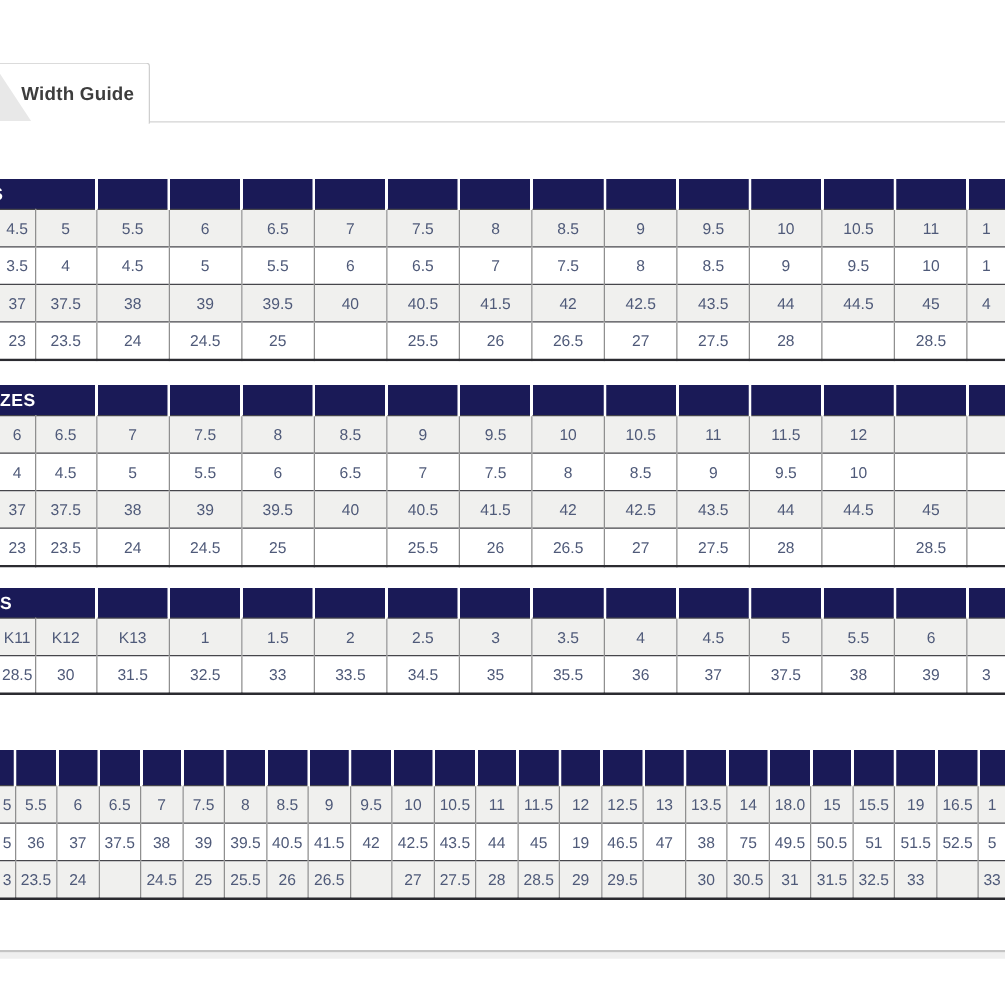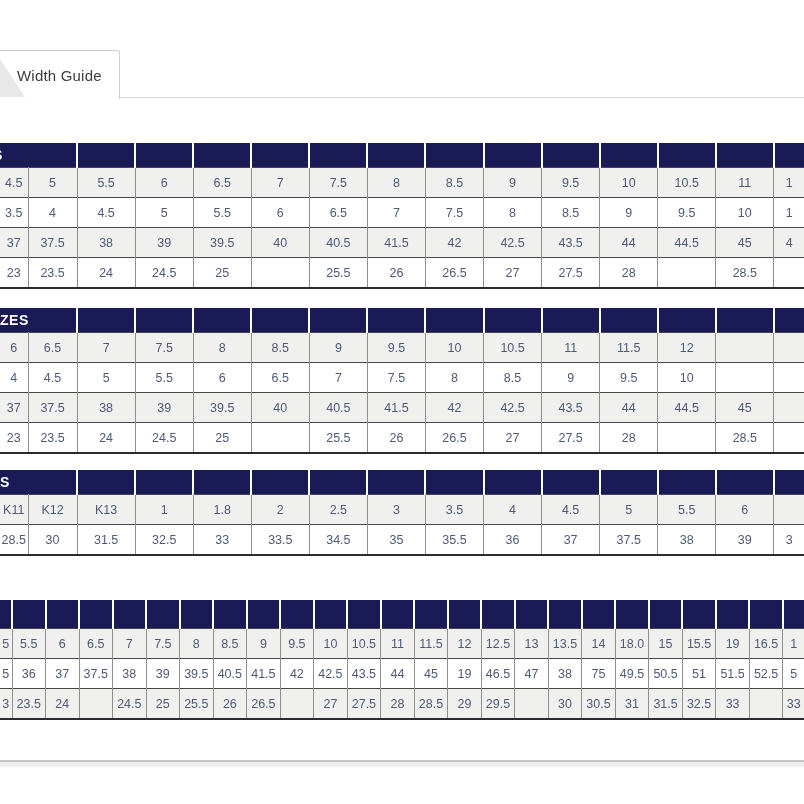--- a/index.html
+++ b/index.html
@@ -3,21 +3,21 @@
 <meta charset="utf-8">
 <style>
   html,body{margin:0;padding:0;background:#ffffff;}
   .page{position:relative;width:804px;height:804px;overflow:hidden;background:#fff;
         font-family:"Liberation Sans",sans-serif;}
   
   .tabs-rule{position:absolute;top:97px;left:0;width:804px;height:1px;background:#d4d4d4;z-index:1;}
   .tab{position:absolute;top:50px;left:0;width:119px;height:48px;background:#fff;
        border-top:1px solid #cfcfcf;border-right:1px solid #cfcfcf;border-top-right-radius:3px;
        z-index:2;display:flex;align-items:center;cursor:pointer;}
-  .tab-label{margin-left:17px;font-size:15px;font-weight:400;color:#3d3d3d;letter-spacing:.2px;}
+  .tab-label{margin-left:17px;font-size:15px;font-weight:700;color:#3d3d3d;letter-spacing:.2px;}
   .partial-tab{position:absolute;top:59px;left:0;width:25px;height:38px;background:#e8e8e8;
        clip-path:polygon(0 0,100% 100%,0 100%);z-index:3;cursor:pointer;}
   
   .tbl-wrap{position:absolute;left:0;width:804px;overflow:hidden;}
   table{border-collapse:collapse;table-layout:fixed;width:804px;border-bottom:2px solid var(--hline,#2b2b30);}
   th{background:var(--navy,#1a1a57);border-right:2px solid #ffffff;padding:0;overflow:hidden;}
   th:last-child{border-right:none;}
   .hfrag{display:block;color:#ffffff;font-weight:700;font-size:14px;letter-spacing:.5px;
          text-align:left;white-space:nowrap;overflow:hidden;line-height:24px;}
   #tbl0 .hfrag{margin-left:-7px;}
@@ -302,21 +302,21 @@
               <th style="height: 24px;"></th>
               <th style="height: 24px;"></th>
             </tr>
           </thead>
           <tbody>
             <tr class="alt">
               <td>K11</td>
               <td>K12</td>
               <td>K13</td>
               <td>1</td>
-              <td>1.8</td>
+              <td>1.5</td>
               <td>2</td>
               <td>2.5</td>
               <td>3</td>
               <td>3.5</td>
               <td>4</td>
               <td>4.5</td>
               <td>5</td>
               <td>5.5</td>
               <td>6</td>
               <td></td>

